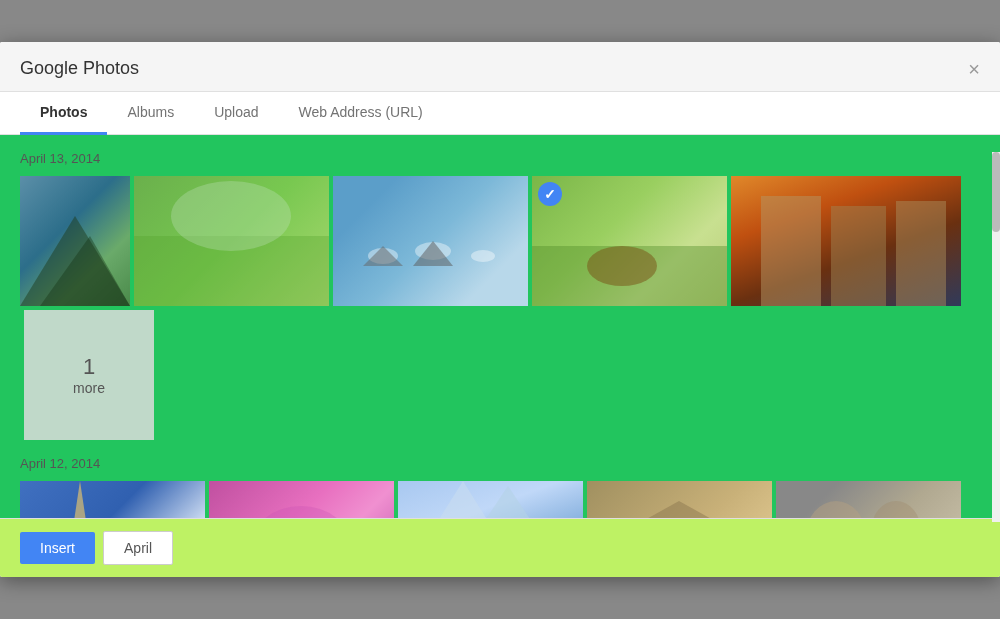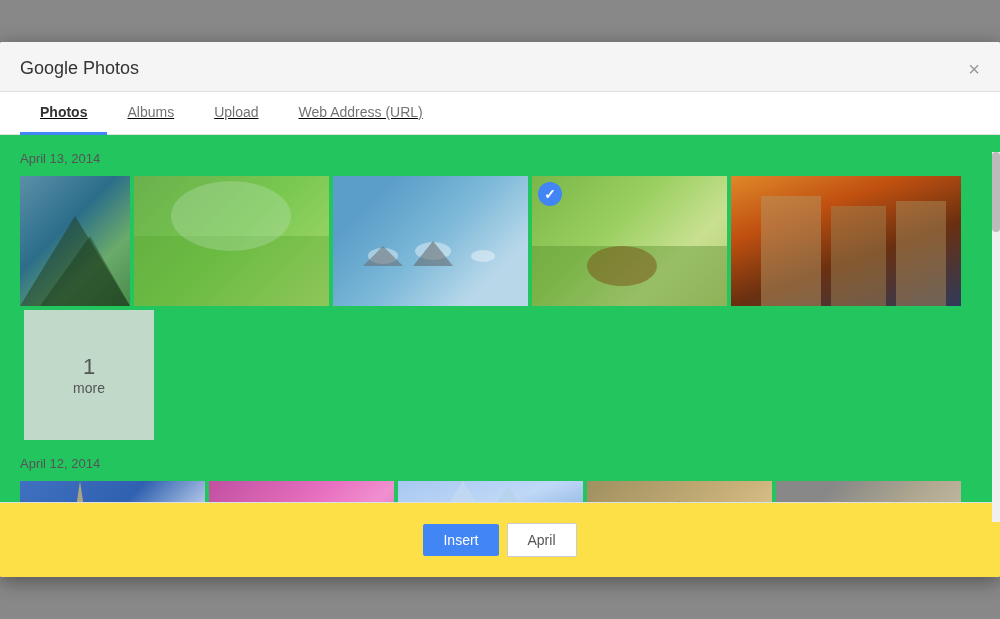--- a/index.html
+++ b/index.html
@@ -46,21 +46,20 @@
       border: none;
       background: none;
     }
     .tabs {
       display: flex;
       gap: 0;
       background: #fff;
       border-bottom: 1px solid #e0e0e0;
       padding: 0 20px;
       flex-shrink: 0;
-      text-decoration: underline;
     }
     .tab {
       padding: 12px 20px;
       font-size: 14px;
       color: #737373;
       cursor: pointer;
       border-bottom: 3px solid transparent;
       margin-bottom: -1px;
     }
     .tab.active {
@@ -150,25 +149,24 @@
     .photo-inner {
       width: 100%;
       height: 130px;
       position: relative;
       overflow: hidden;
     }
 
     .footer {
       display: flex;
       align-items: center;
-      padding: 20px 20px;
+      padding: 12px 20px;
       border-top: 1px solid #e0e0e0;
-      background: #fde047;
+      background: #bef264;
       flex-shrink: 0;
-      justify-content: center;
     }
     .footer-left {
       display: flex;
       gap: 8px;
       align-items: center;
     }
     .btn-insert {
       background: #4285f4;
       color: #fff;
       border: none;

